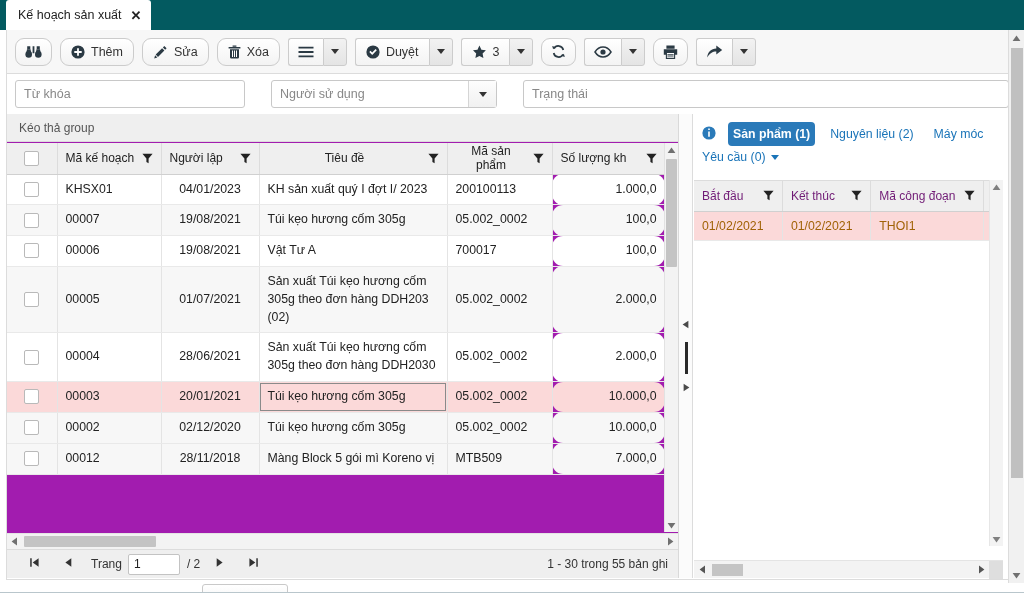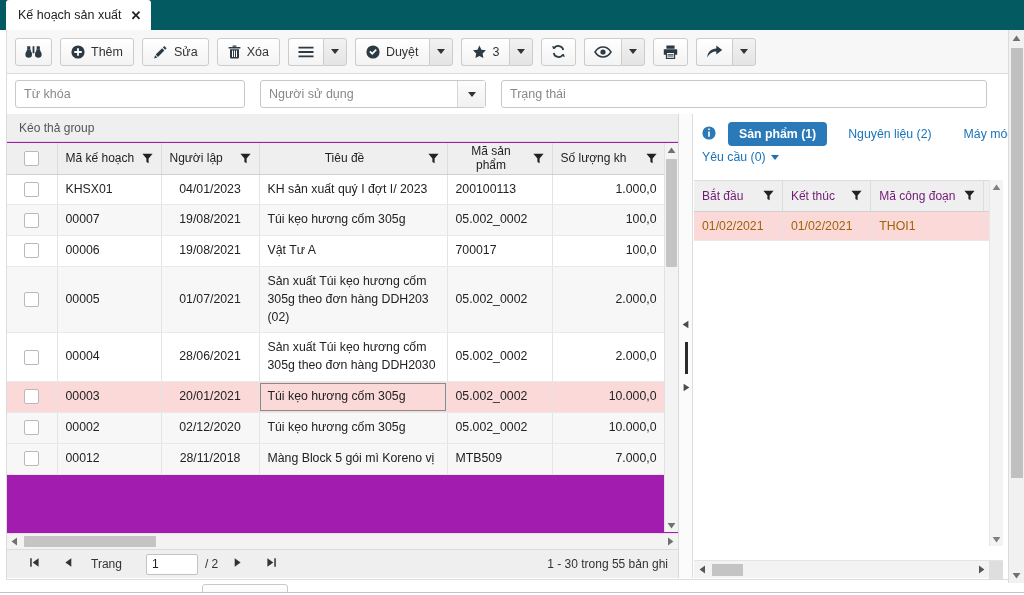--- a/index.html
+++ b/index.html
@@ -44,21 +44,21 @@
     background: #f7f7f7;
     border: 1px solid #dcdcdc; border-top: none;
     display: flex; align-items: center;
     padding: 0 8px;
     gap: 8px;
   }
   .btn {
     height: 28px;
     border: 1px solid #cccccc;
     background: linear-gradient(#ffffff, #f3f3f3);
-    border-radius: 3px;
+    border-radius: 9px;
     display: inline-flex; align-items: center; justify-content: center;
     gap: 6px;
     padding: 0 10px;
     font-size: 12.5px; color: #333;
     cursor: pointer;
     white-space: nowrap;
   }
   .btn.icononly { padding: 0 9px; min-width: 30px; }
   .split { display: inline-flex; }
   .split .btn:first-child { border-radius: 3px 0 0 3px; border-right: none; }
@@ -73,21 +73,21 @@
     border-right: 4px solid transparent;
     border-top: 5px solid #333;
   }
   svg.ico { display: block; }
 
   
   .filterrow {
     position: absolute; left: 6px; top: 74px; width: 1012px; height: 40px;
     background: #ffffff;
     border-left: 1px solid #dcdcdc; border-right: 1px solid #dcdcdc;
-    display: flex; align-items: center; padding: 0 8px; gap: 15px;
+    display: flex; align-items: center; padding: 0 8px; gap: 26px;
   }
   .fld {
     height: 28px;
     border: 1px solid #c8c8c8;
     border-radius: 3px;
     background: #fff;
     display: flex; align-items: center;
     padding: 0 8px;
     color: #888; font-size: 12.5px;
   }
@@ -140,21 +140,21 @@
     border-right: 1px solid #e4e4e4;
     border-bottom: 1px solid #e9e9e9;
     padding: 6px 8px;
     font-size: 12.3px; color: #222;
     vertical-align: middle;
     background: #fff;
     line-height: 1.45;
   }
   tr.alt td { background: #f7f7f7; }
   tr.sel td { background: #fbd9d9 !important; }
-  td.num { text-align: right; }
+  td.num { text-align: right; border-radius: 11px; }
   td.ctr, th.chk { text-align: center; }
   .cbox {
     width: 15px; height: 15px; border: 1px solid #b9b9b9;
     border-radius: 2px; background: #fff; display: inline-block;
     vertical-align: middle;
   }
   td.focuscell { outline: 1.5px solid #8a8a8a; outline-offset: -2px; }
   .filter-ico { flex: 0 0 auto; }
 
   
@@ -186,21 +186,21 @@
 
   
   .pager {
     position: absolute; left: 0; right: 0; bottom: 0; height: 29px;
     background: #efefef; border-top: 1px solid #dcdcdc;
     display: flex; align-items: center; gap: 0;
     padding: 0 10px;
     font-size: 12px; color: #333;
   }
   .pager .pg { width: 34px; text-align: center; cursor: pointer; color:#222; }
-  .pager .lbl { margin: 0 24px 0 6px; }
+  .pager .lbl { margin: 0 6px 0 6px; }
   .pager input {
     width: 52px; height: 21px; border: 1px solid #c3c3c3; border-radius: 2px;
     font-size: 12px; font-family: inherit; padding: 0 5px; color: #222;
     background: #fff;
   }
   .pager .of { margin-left: 7px; margin-right: 2px; }
   .pager .summary { margin-left: auto; color: #333; }
 
   
   .splitter {
@@ -220,21 +220,21 @@
   .rightpanel {
     position: absolute; left: 687px; top: 0; right: 0; height: 464px;
     background: #fff;
   }
   .tabsrow {
     display: flex; align-items: center; gap: 10px;
     padding: 8px 6px 0 8px;
   }
   .info-ico { margin-right: 2px; }
   .ptab {
-    font-size: 12.3px; color: #1a74b8; padding: 5px 11px; cursor: pointer;
+    font-size: 12.3px; color: #1a74b8; padding: 5px 5px; cursor: pointer;
     white-space: nowrap; border-radius: 4px;
   }
   .ptab.on { background: #2a7ab9; color: #fff; font-weight: bold; }
   .subtabrow { padding: 4px 8px 6px 8px; display:flex; align-items:center; gap:5px; }
   .subtab { font-size: 12.3px; color: #1a74b8; cursor: pointer; }
   .caret-blue {
     width: 0; height: 0;
     border-left: 4px solid transparent;
     border-right: 4px solid transparent;
     border-top: 5px solid #1a74b8;

